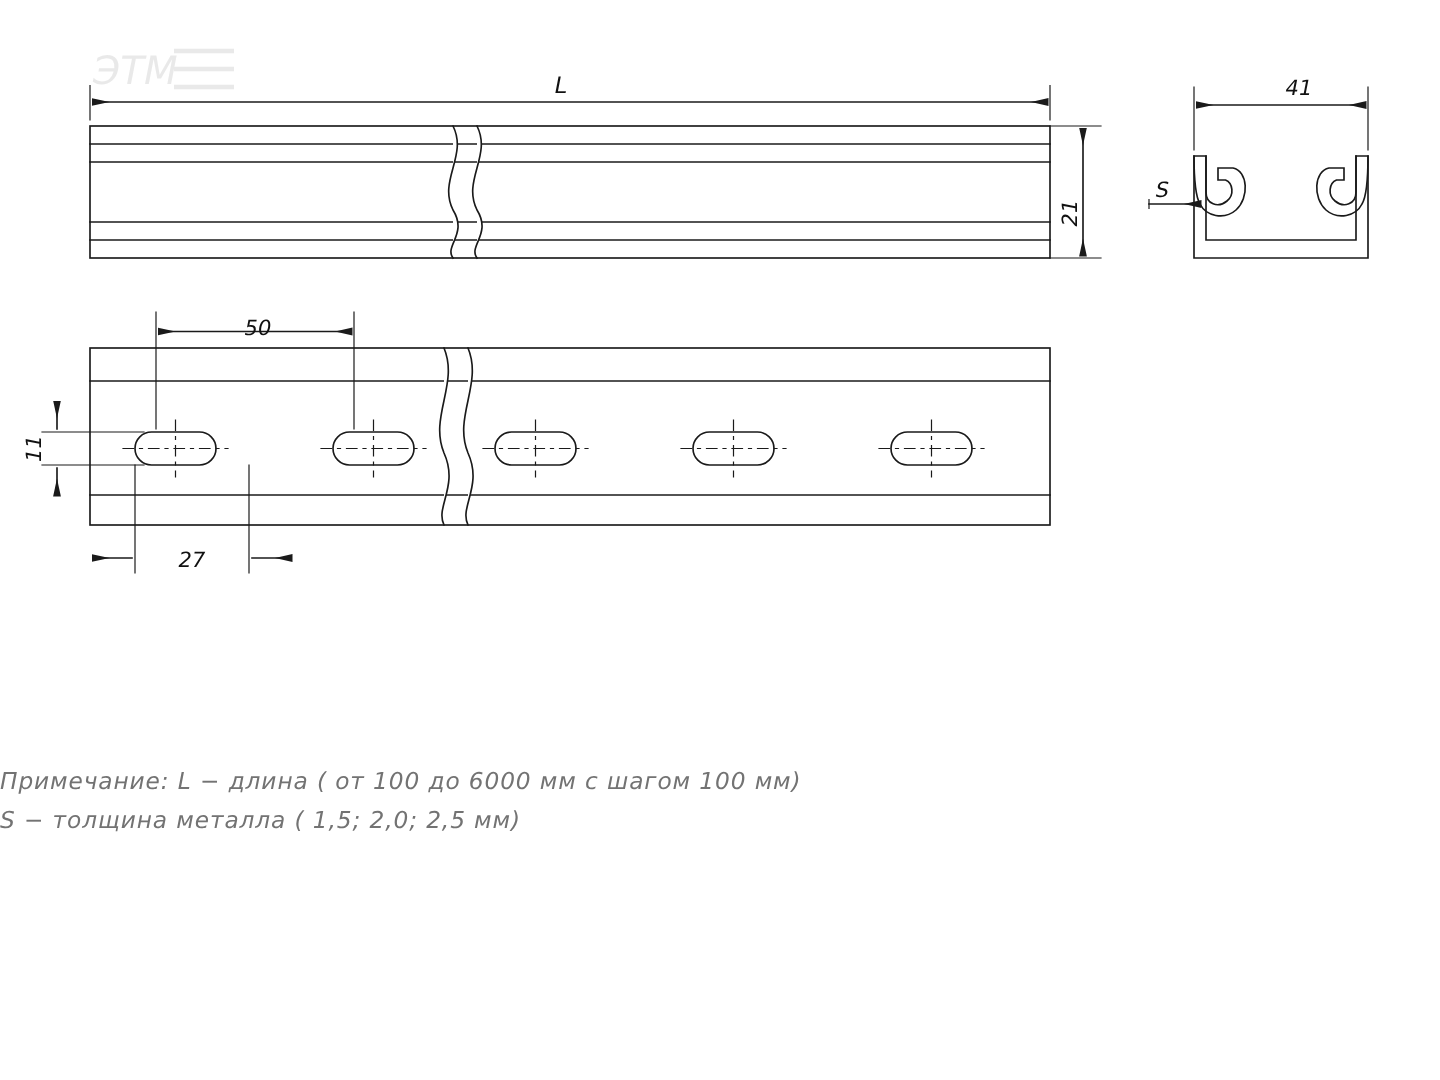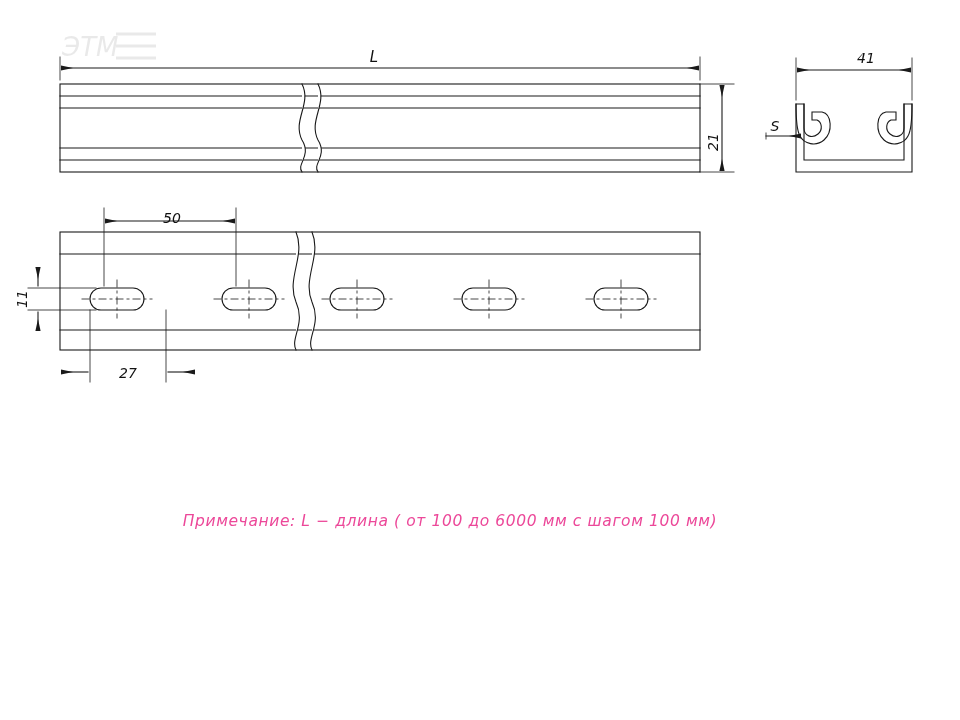--- a/index.html
+++ b/index.html
@@ -20,26 +20,25 @@
     left: 0;
     top: 0;
     width: 960px;
     height: 720px;
   }
   .notes {
     position: absolute;
     left: 0;
     top: 508px;
     width: 900px;
-    text-align: center;
     font-family: "DejaVu Sans", sans-serif;
     font-style: italic;
     font-size: 15.5px;
     letter-spacing: 0.6px;
-    color: #ec4899;
+    color: #737373;
     line-height: 26px;
   }
   .notes div { white-space: pre; }
   .wm {
     position: absolute;
     left: 58px;
     top: 22px;
     width: 120px;
     height: 96px;
     opacity: 0.16;
@@ -188,15 +187,16 @@
     </g>
     <g stroke="#7a7a7a" stroke-width="3" fill="none">
       <line x1="58" y1="12" x2="98" y2="12"></line>
       <line x1="58" y1="24" x2="98" y2="24"></line>
       <line x1="58" y1="36" x2="98" y2="36"></line>
     </g>
   </svg>
 
   <div class="notes">
     <div>Примечание: L − длина ( от 100 до 6000 мм с шагом 100 мм)</div>
+    <div>S − толщина металла ( 1,5; 2,0; 2,5 мм)</div>
   </div>
 
 </div>
 
 </body></html>

